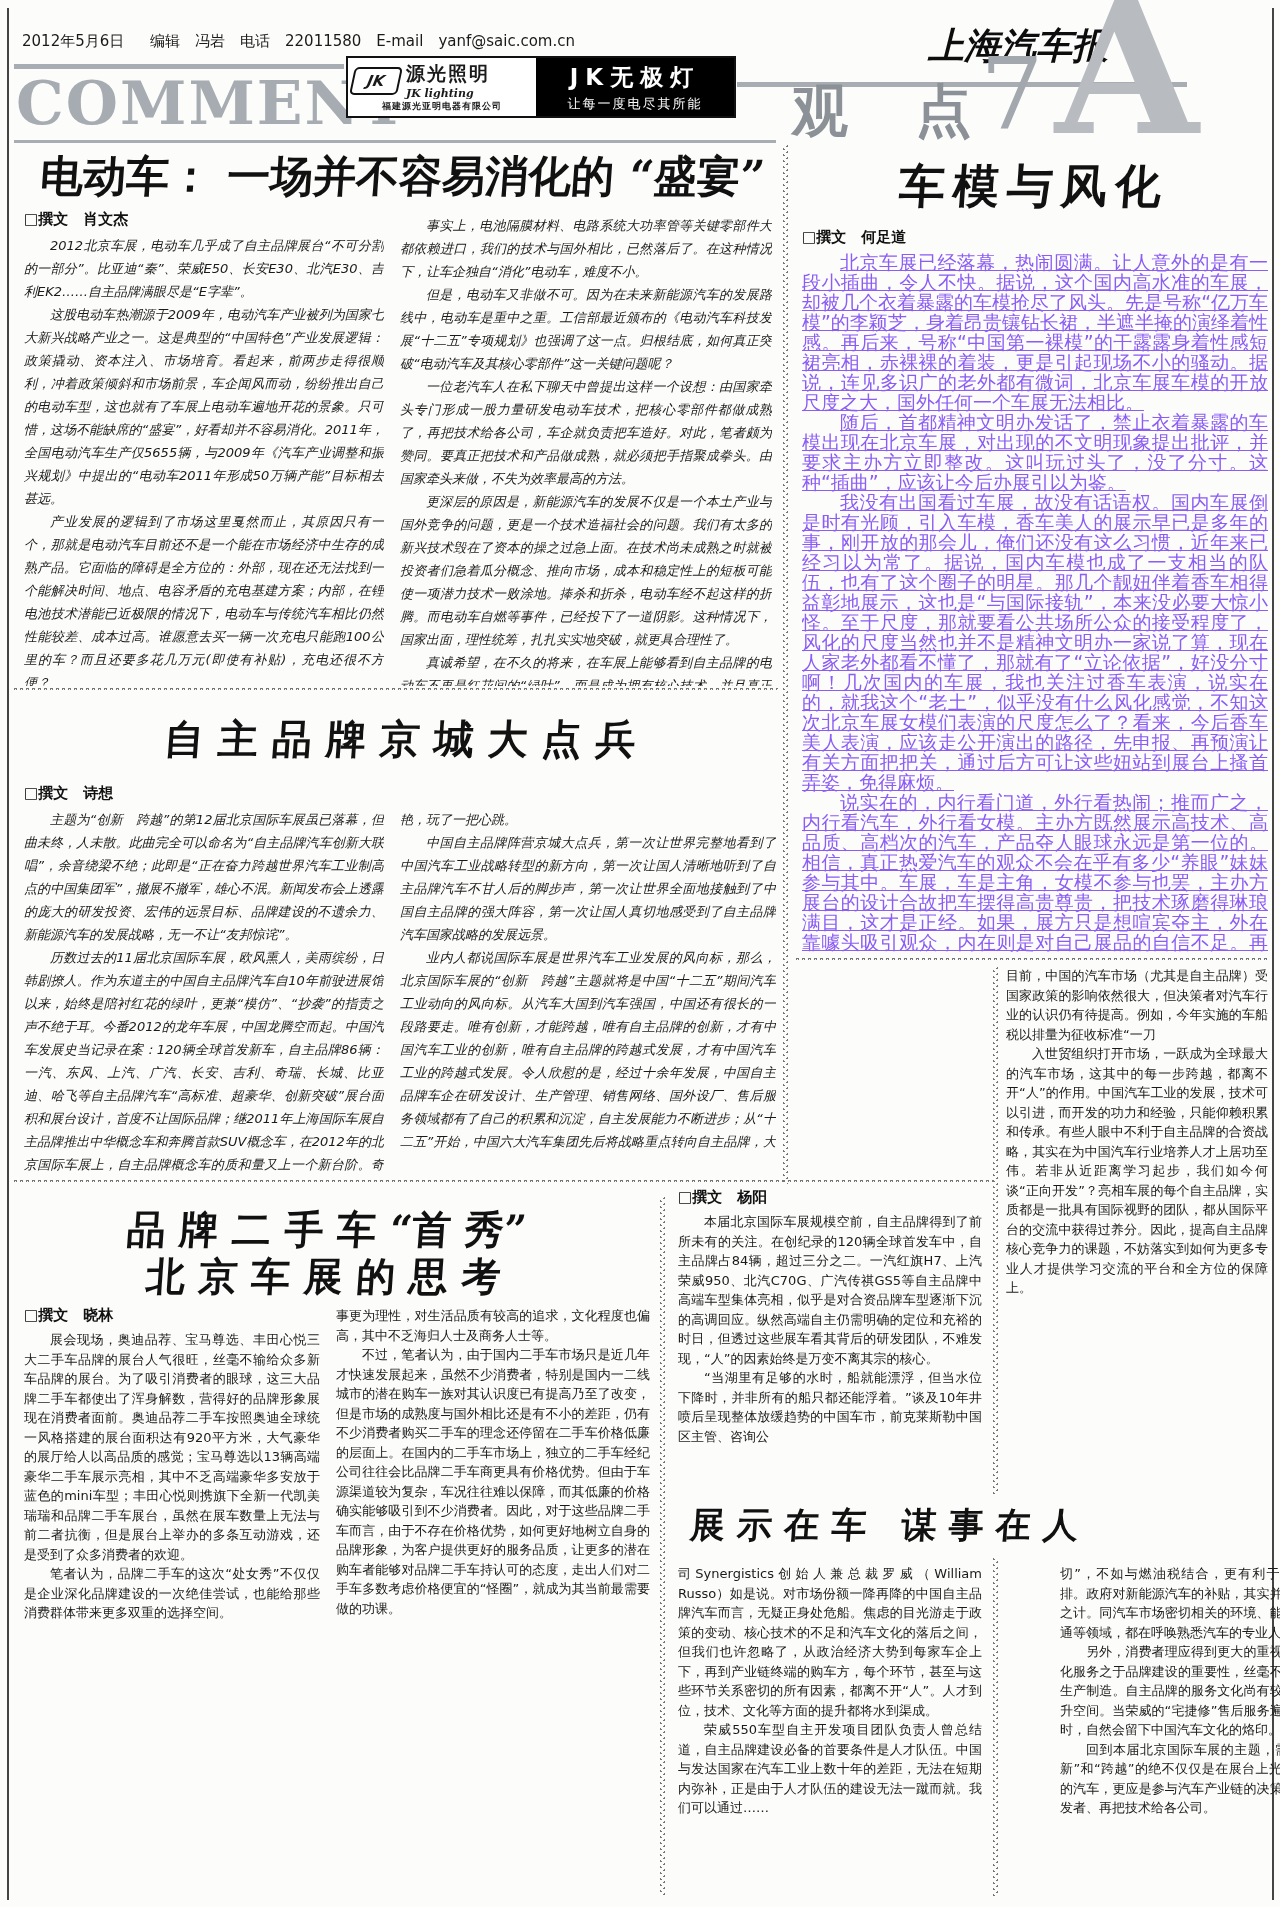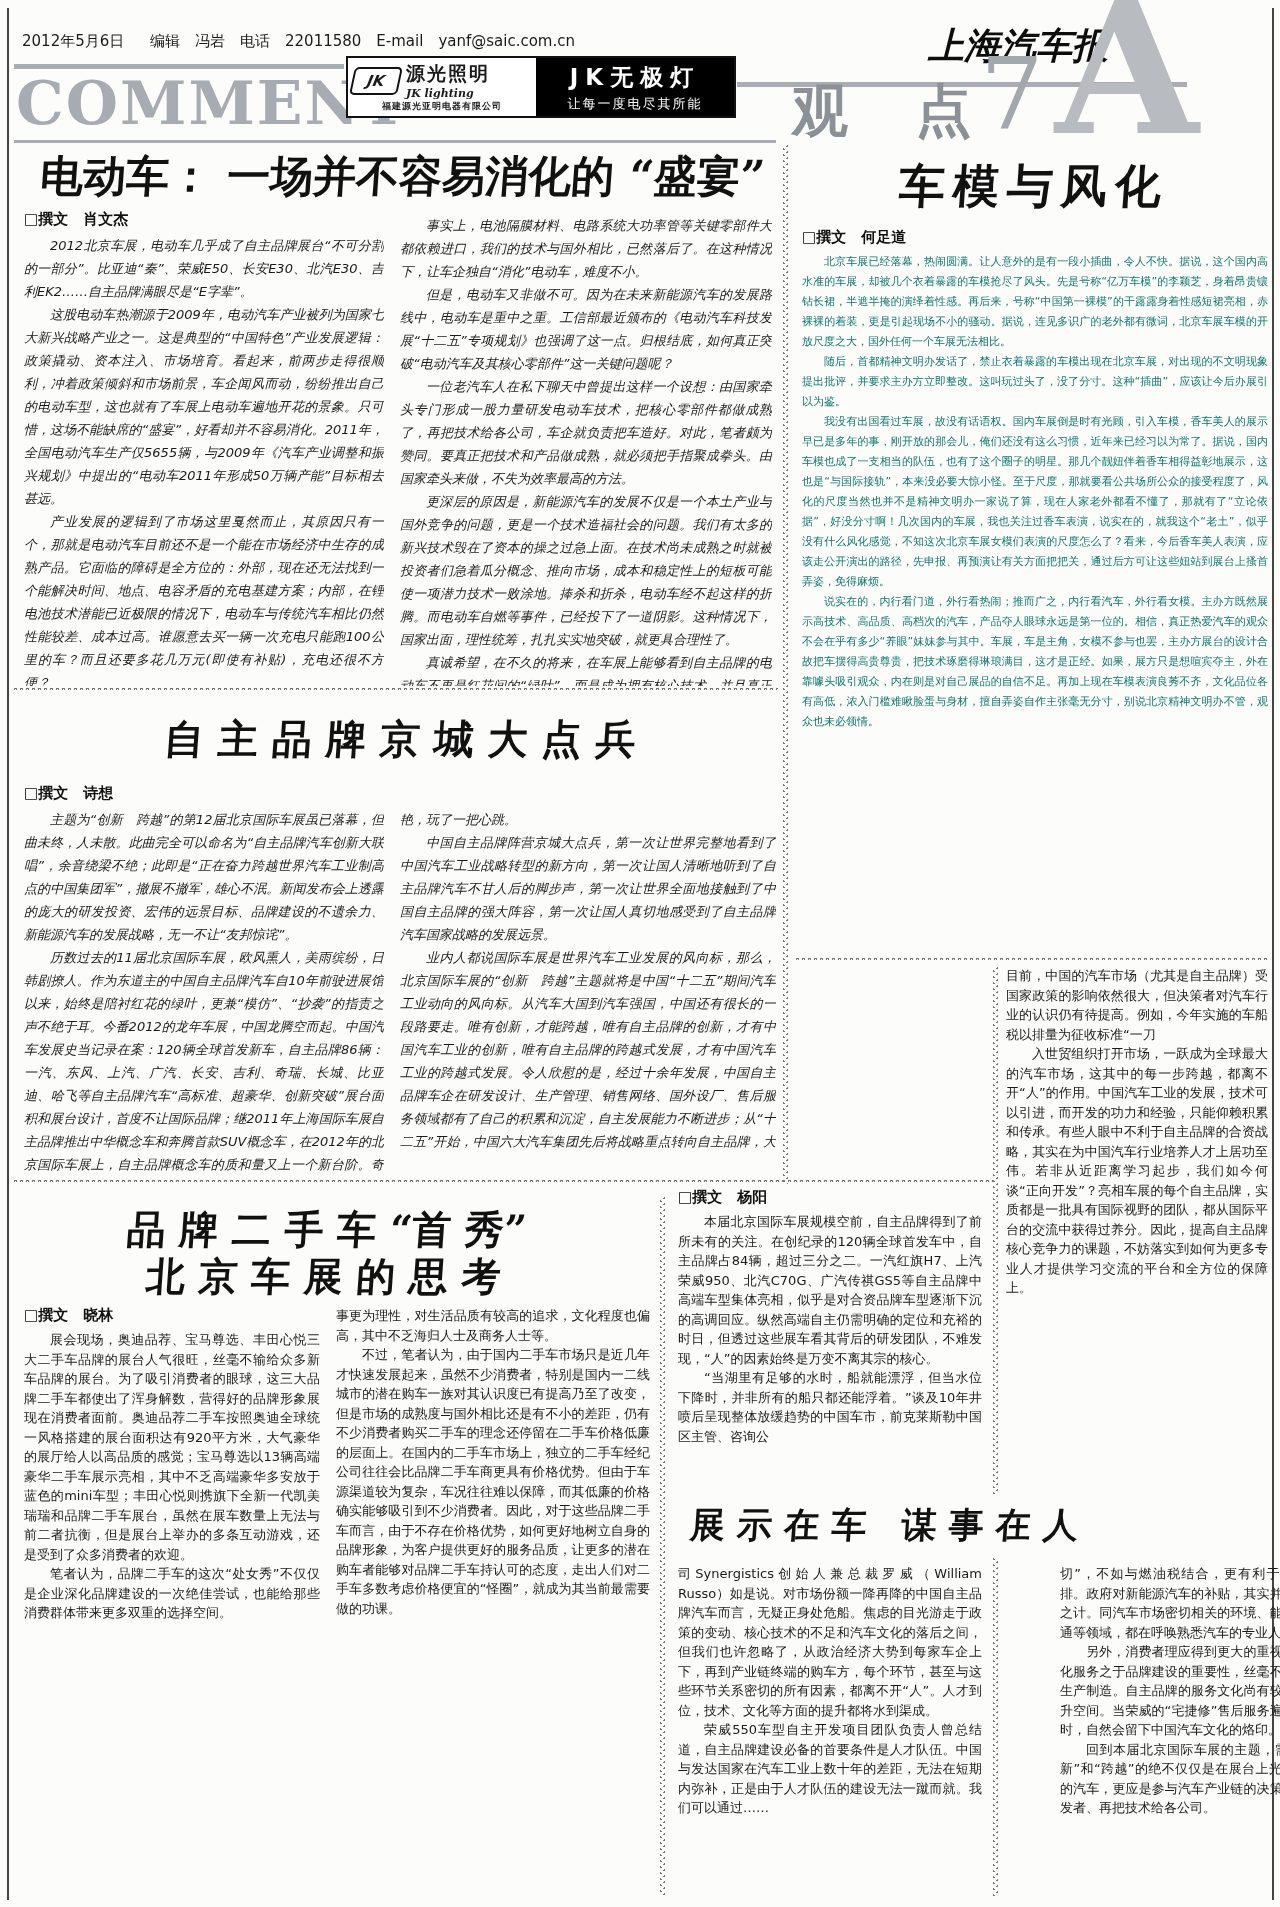--- a/index.html
+++ b/index.html
@@ -12,21 +12,21 @@
   .brush{font-family:"DejaVu Serif","Liberation Serif",serif;font-weight:bold;color:#111;
          transform:skewX(-4deg);white-space:nowrap;}
   .center{text-align:center;}
   .byline{font-weight:bold;font-size:15px;color:#111;}
   
   .body{ text-align:justify;overflow:hidden;}
   .body p{margin:0;text-indent:2em;}
   .cont p:first-child{text-indent:0;}
   .fs13{font-size:13px;line-height:23px;font-style:italic;}
   .fs13b{font-size:13px;line-height:19.5px;}
-  .fs14{font-size:11px;line-height:20px;color:#0f766e;}
+  .fs14{font-size:19px;line-height:20px;color:#8b5cf6;text-decoration:underline;}
   
   .wavy-h{position:absolute;height:5px;
     background:
       linear-gradient(135deg,#777 25%,transparent 25%) 0 0/6px 5px repeat-x,
       linear-gradient(45deg,transparent 75%,#777 75%) 3px 0/6px 5px repeat-x;}
   .wavy-v{position:absolute;width:5px;
     background:
       linear-gradient(45deg,#777 25%,transparent 25%) 0 0/5px 6px repeat-y,
       linear-gradient(135deg,transparent 75%,#777 75%) 0 3px/5px 6px repeat-y;}
   

